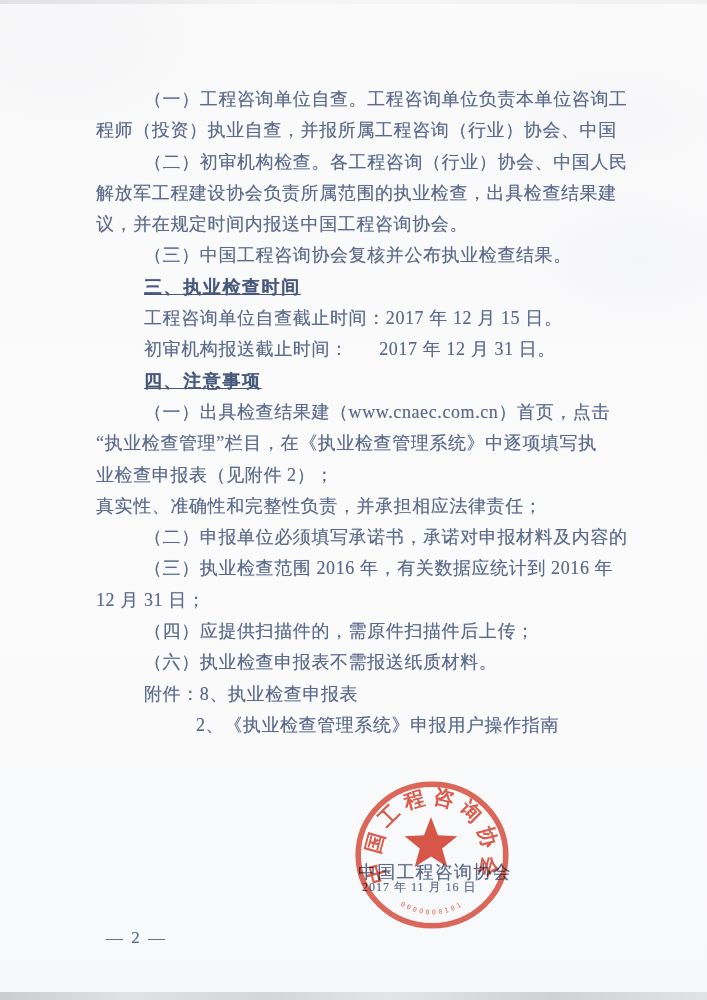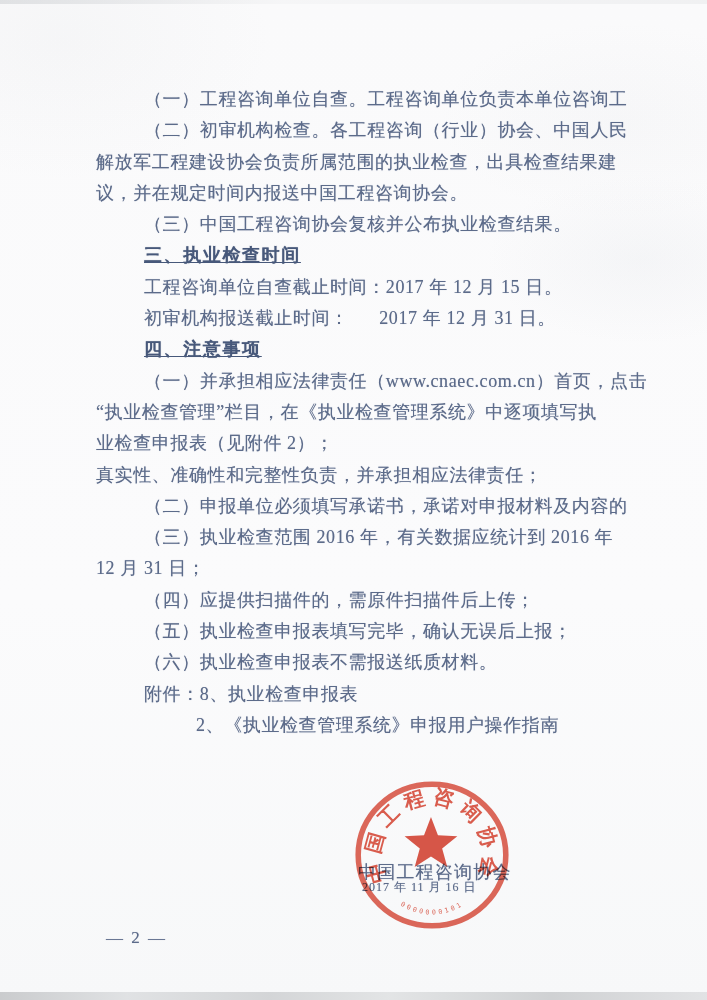--- a/index.html
+++ b/index.html
@@ -75,37 +75,37 @@
 </style>
 </head>
 <body>
 
 <div class="page">
 
   <div class="scan-edge-top"></div>
 
   <div class="doc-body">
       <div class="line ind">（一）工程咨询单位自查。工程咨询单位负责本单位咨询工</div>
+      <div class="line">程师（投资）执业自查，并报所属工程咨询（行业）协会、中国</div>
       <div class="line ind">（二）初审机构检查。各工程咨询（行业）协会、中国人民</div>
       <div class="line">解放军工程建设协会负责所属范围的执业检查，出具检查结果建</div>
       <div class="line">议，并在规定时间内报送中国工程咨询协会。</div>
       <div class="line ind">（三）中国工程咨询协会复核并公布执业检查结果。</div>
       <div class="line head">三、执业检查时间</div>
       <div class="line ind">工程咨询单位自查截止时间：2017 年 12 月 15 日。</div>
       <div class="line ind">初审机构报送截止时间：      2017 年 12 月 31 日。</div>
       <div class="line head">四、注意事项</div>
-      <div class="line ind">（一）并承担相应法律责任（www.cnaec.com.cn）首页，点击</div>
+      <div class="line ind">（一）出具检查结果建（www.cnaec.com.cn）首页，点击</div>
       <div class="line">“执业检查管理”栏目，在《执业检查管理系统》中逐项填写执</div>
       <div class="line">业检查申报表（见附件 2）；</div>
       <div class="line">真实性、准确性和完整性负责，并承担相应法律责任；</div>
       <div class="line ind">（二）申报单位必须填写承诺书，承诺对申报材料及内容的</div>
       <div class="line ind">（三）执业检查范围 2016 年，有关数据应统计到 2016 年</div>
       <div class="line">12 月 31 日；</div>
       <div class="line ind">（四）应提供扫描件的，需原件扫描件后上传；</div>
-      <div class="line ind">（五）执业检查申报表填写完毕，确认无误后上报；</div>
       <div class="line ind">（六）执业检查申报表不需报送纸质材料。</div>
       <div class="line ind">附件：8、执业检查申报表</div>
       <div class="line ind2">2、《执业检查管理系统》申报用户操作指南</div>
     </div>
 
   <div class="sig-org">中国工程咨询协会</div>
   <div class="sig-date">2017 年 11 月 16 日</div>
 
   <svg class="seal" viewBox="0 0 160 160" xmlns="http://www.w3.org/2000/svg">
     <defs>

